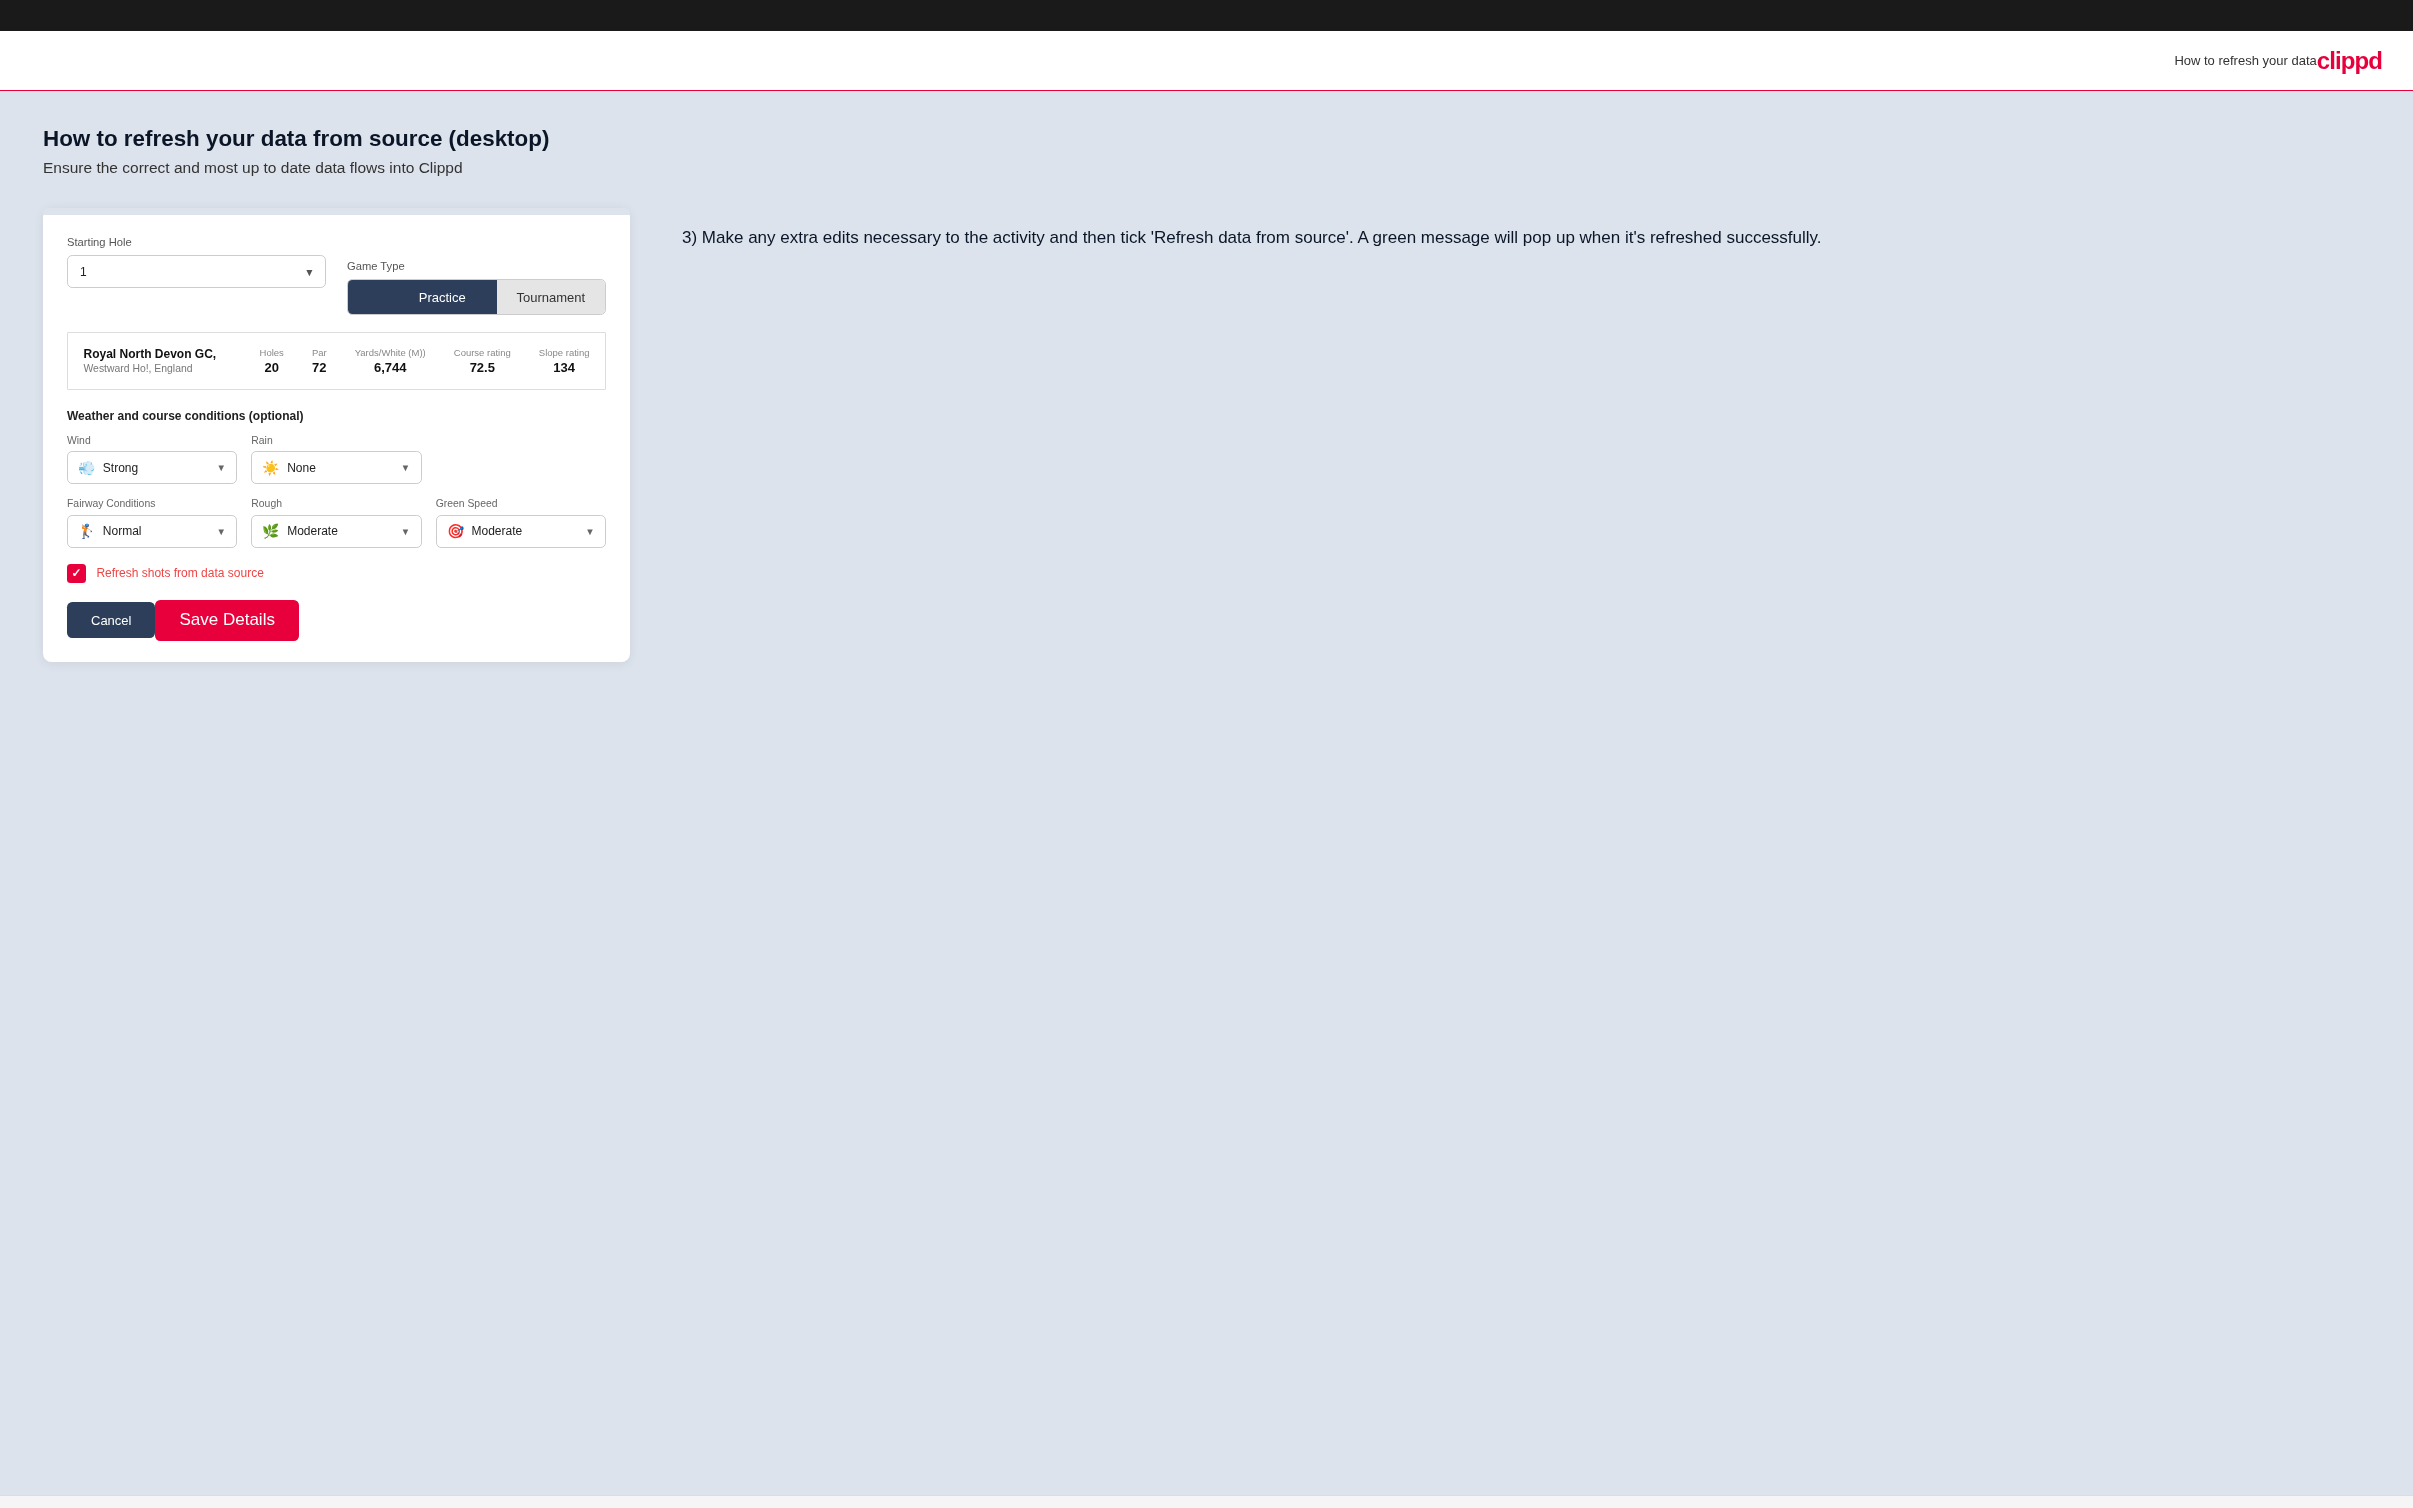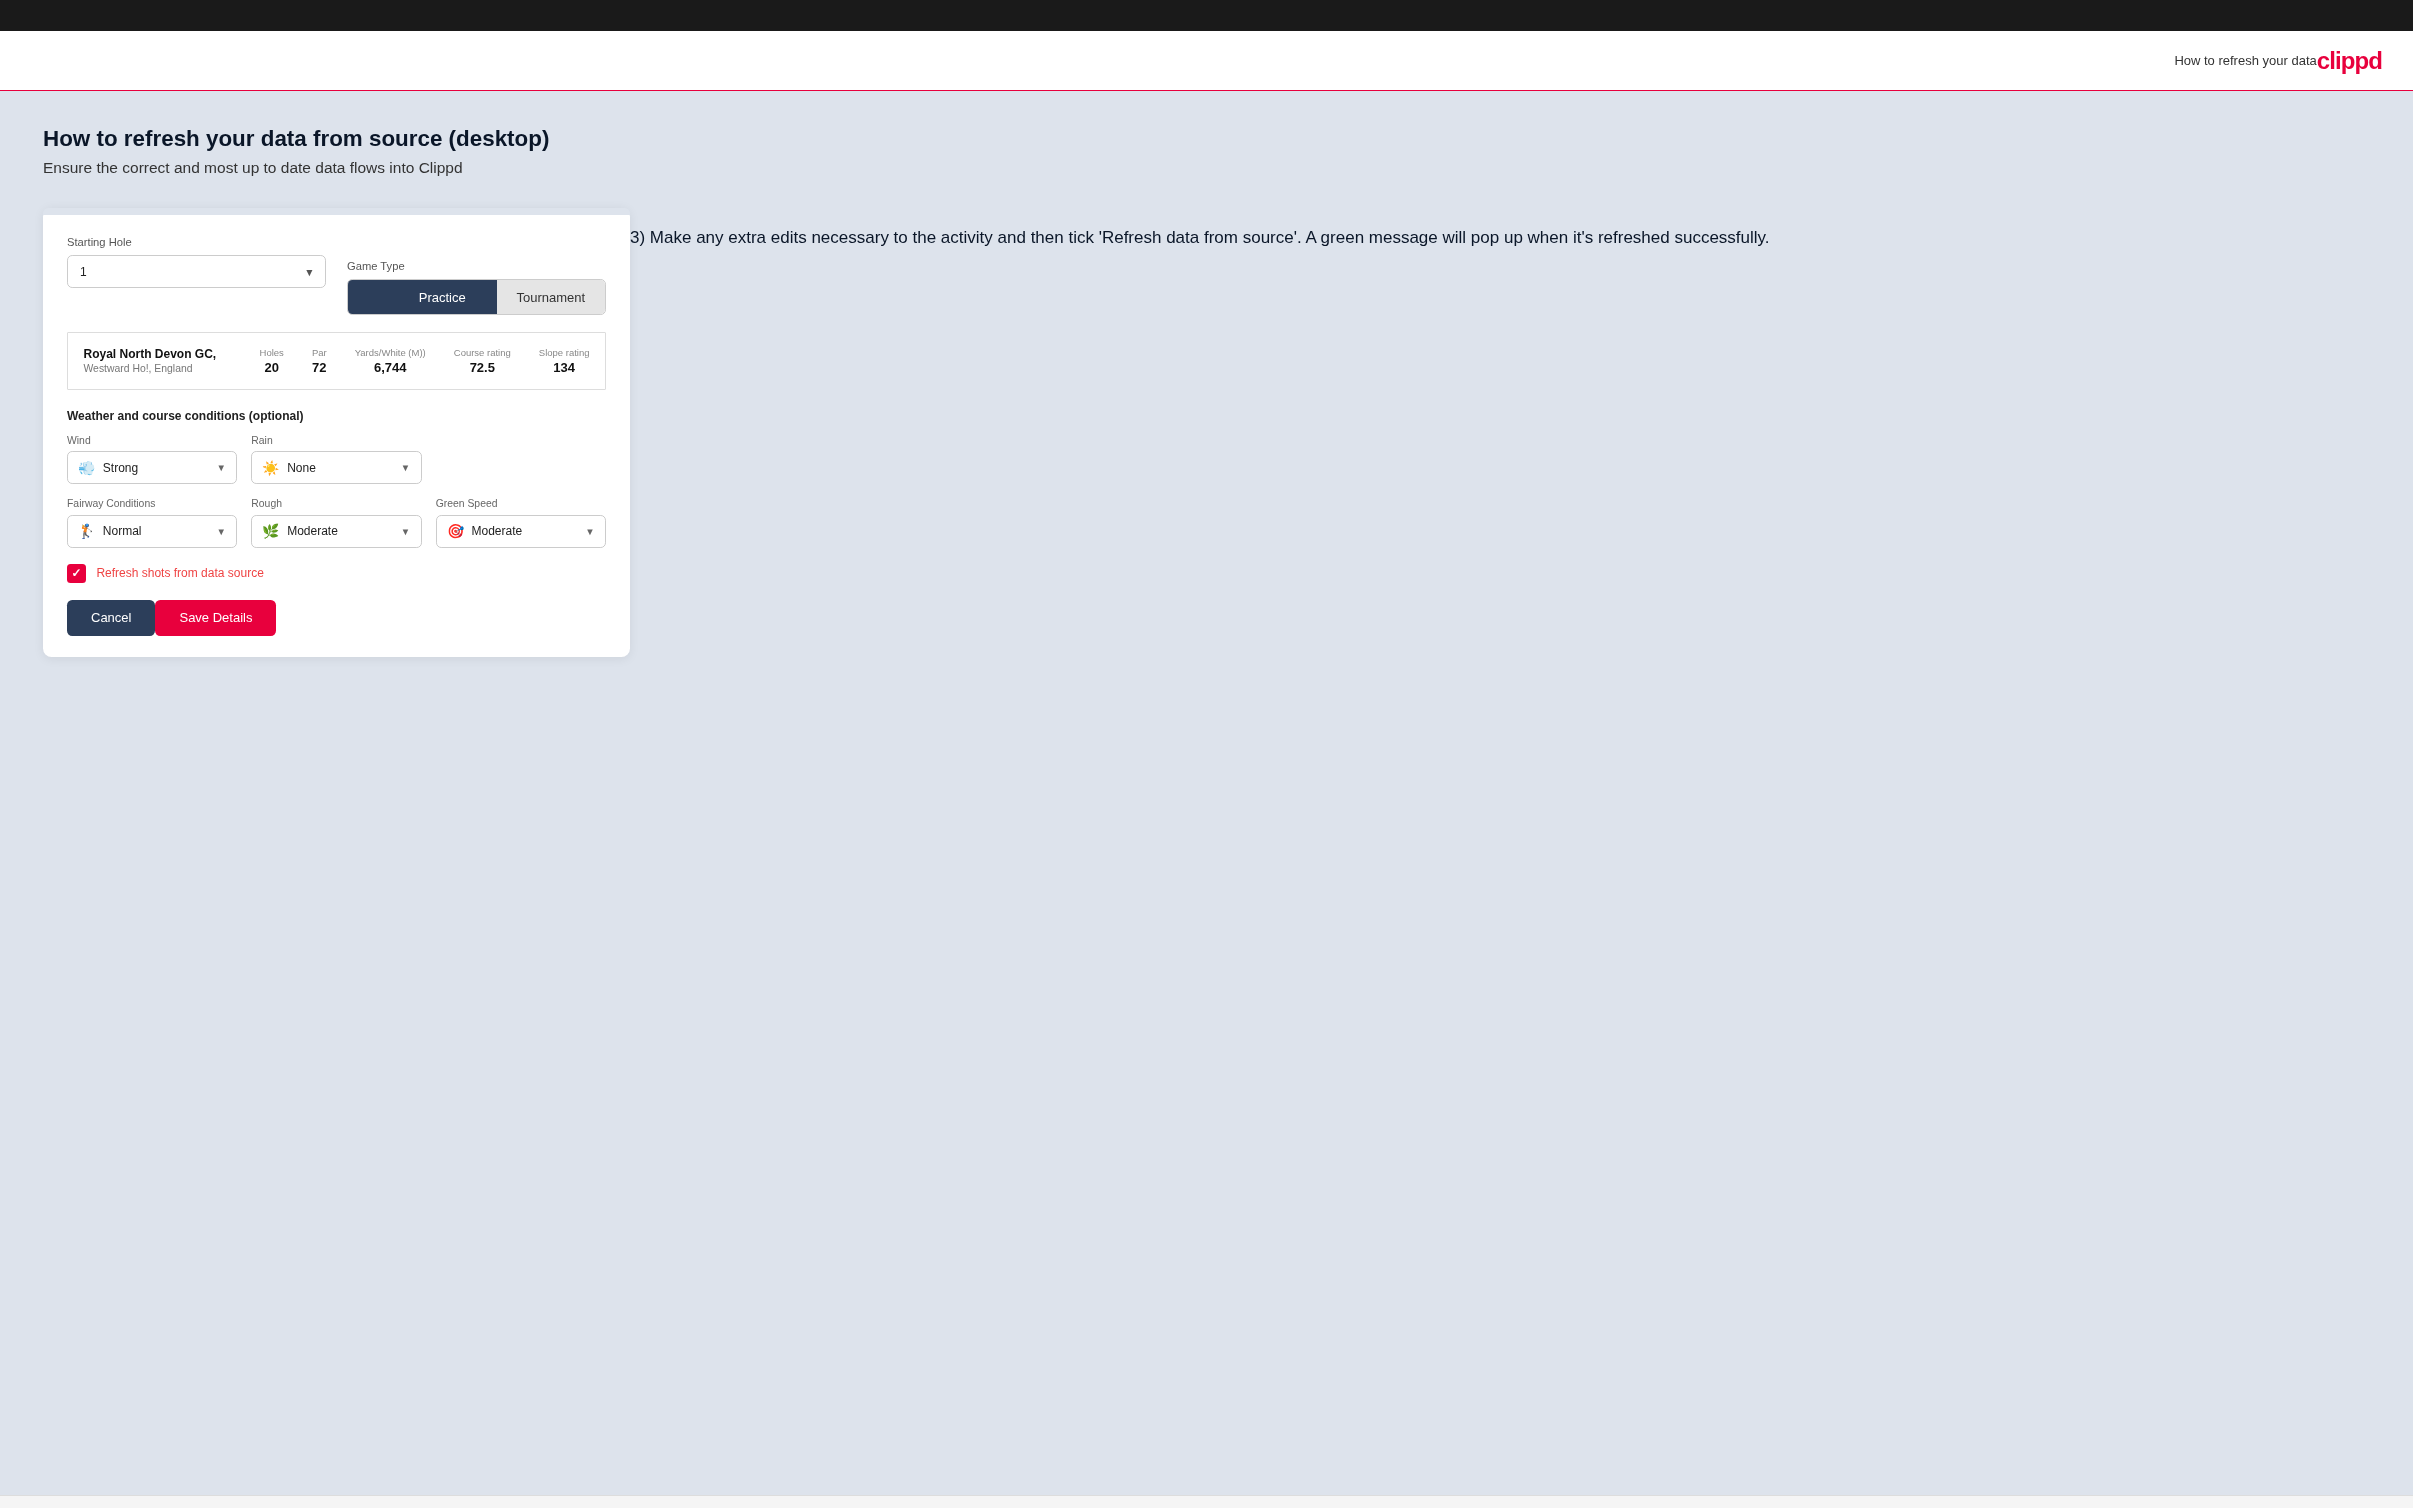--- a/index.html
+++ b/index.html
@@ -43,20 +43,21 @@
       margin-bottom: 7px;
     }
     .page-subheading {
       font-size: 15.5px;
       color: #333;
       font-weight: 400;
       margin-bottom: 31px;
     }
     .content-row {
       display: flex;
+      gap: 52px;
       align-items: flex-start;
     }
     .card {
       background: #fff;
       border-radius: 8.6px;
       padding: 24px 24px 21px 24px;
       flex: 0 0 587px;
       max-width: 587px;
       box-shadow: 0 1.7px 10.4px rgba(0,0,0,0.07);
     }
@@ -255,21 +256,21 @@
       font-size: 13px;
       cursor: pointer;
       font-weight: 500;
     }
     .btn-save {
       background: #e8003d;
       color: #fff;
       border: none;
       border-radius: 5.2px;
       padding: 10.4px 24px;
-      font-size: 13px;
+      font-size: 17px;
       cursor: pointer;
       font-weight: 500;
     }
     .side-text {
       flex: 1;
       padding-top: 17px;
     }
     .side-description {
       font-size: 17px;
       color: #0a1628;

